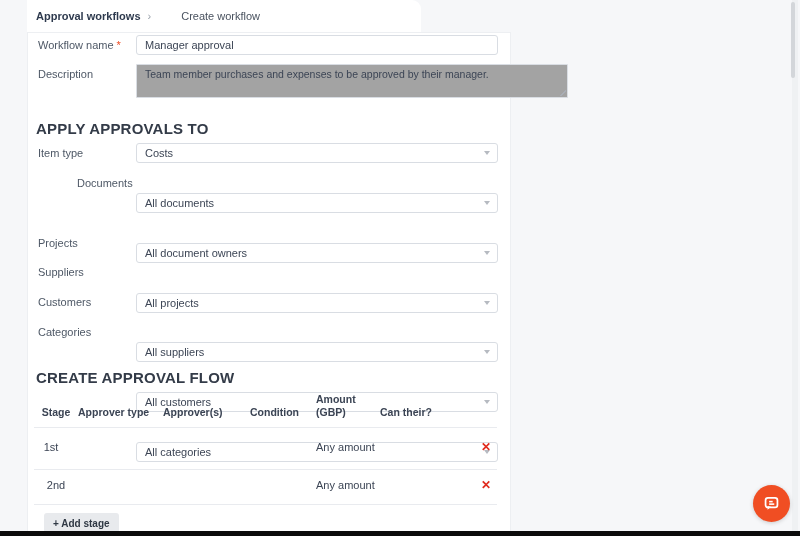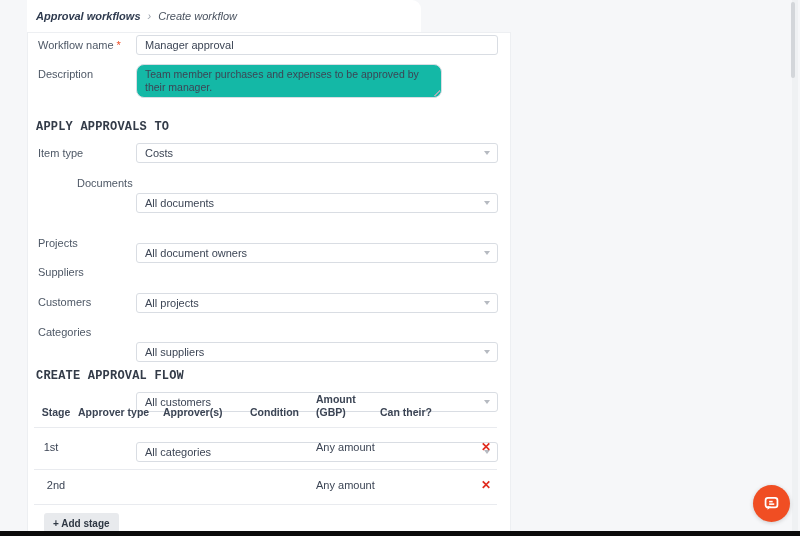--- a/index.html
+++ b/index.html
@@ -1,52 +1,52 @@
 <!DOCTYPE html>
 <html><head>
 <meta charset="utf-8">
 <style>
   * { margin:0; padding:0; box-sizing:border-box; }
   html,body { width:800px; height:536px; overflow:hidden; }
   body { background:#f6f7f9; font-family:"Liberation Sans", sans-serif; position:relative; }
 
   .breadcrumb-band { position:absolute; left:27px; top:0; width:394px; height:32px;
-    background:#ffffff; border-top-right-radius:9px; display:flex; align-items:center; padding-left:9px;font-style:italic; }
+    background:#ffffff; border-top-right-radius:9px; display:flex; align-items:center; padding-left:9px; }
   .breadcrumb { display:flex; align-items:center; gap:7px; font-size:11px; }
   .crumb-current { font-weight:bold; color:#2e3a4e; }
   .crumb-sep { color:#9aa1ab; font-size:11px; }
-  .crumb-next { color:#49525f; }
+  .crumb-next { color:#49525f;margin-left:23px; }
 
   .card { position:absolute; left:27px; top:32px; width:484px; height:499px;
     background:#ffffff; border:1px solid #edeff2; border-bottom:none; }
 
   .f-label { position:absolute; left:10px; font-size:11px; color:#4e5866;
     display:flex; align-items:center; height:20px; }
   .req { color:#ee4b23; margin-left:3px; }
 
   .ctrl { position:absolute; left:108px; width:362px; height:20px; background:#fff;
     border:1px solid #d9dde3; border-radius:3px; font-size:11px; color:#3c4555;
     display:flex; align-items:center; padding:0 8px; }
   input.ctrl { outline:none; }
 
   .select { position:relative; padding-right:20px; overflow:hidden;
     white-space:nowrap; text-overflow:ellipsis; display:block; line-height:18px; cursor:default; }
   .caret { position:absolute; right:7px; top:50%; margin-top:-2px; width:0; height:0;
     border-left:3.5px solid transparent; border-right:3.5px solid transparent;
     border-top:4.5px solid #b6bac1; }
 
-  .textarea { position:absolute; left:108px; top:31px; width:306px; height:34px;
-    background:#14b8a6; border:1px solid #d9dde3; border-radius:8px; font-size:10.5px;
+  .textarea { position:absolute; left:108px; top:31px; width:432px; height:34px;
+    background:#a3a3a3; border:1px solid #d9dde3; border-radius:1px; font-size:10.5px;
     color:#3c4555; padding:3px 8px; line-height:13px; }
   .resize-handle { position:absolute; right:1px; bottom:1px; width:8px; height:8px;
     background:repeating-linear-gradient(135deg, transparent 0 2px, #a9aeb6 2px 3px, transparent 3px 5px);
     clip-path:polygon(100% 0, 100% 100%, 0 100%); }
 
-  .section-title { position:absolute; left:8px; font-size:12px; font-weight:bold;
-    color:#333b48; letter-spacing:.2px;font-family:Liberation Mono, monospace; }
+  .section-title { position:absolute; left:8px; font-size:15px; font-weight:bold;
+    color:#333b48; letter-spacing:.2px; }
 
   .th { position:absolute; font-size:10.5px; font-weight:bold; color:#3b4454;
     display:flex; align-items:flex-end; height:22px; line-height:13px; }
   .divider { position:absolute; left:6px; width:463px; height:1px; background:#e9ebef; }
 
   .cell-text { position:absolute; font-size:11px; color:#3c4555; height:22px;
     display:flex; align-items:center; }
   .delete-x { position:absolute; width:18px; height:22px; display:flex; align-items:center;
     justify-content:center; color:#e02b1e; font-weight:bold; font-size:12px; cursor:pointer; }
 

